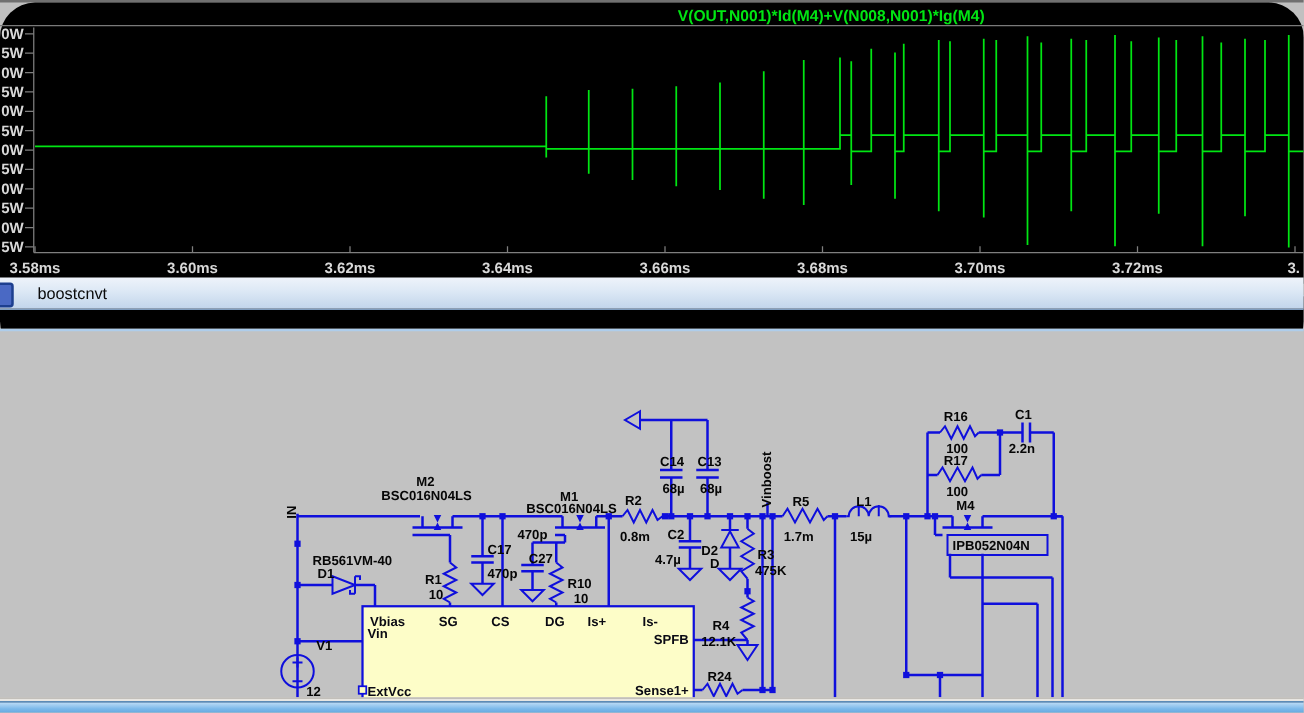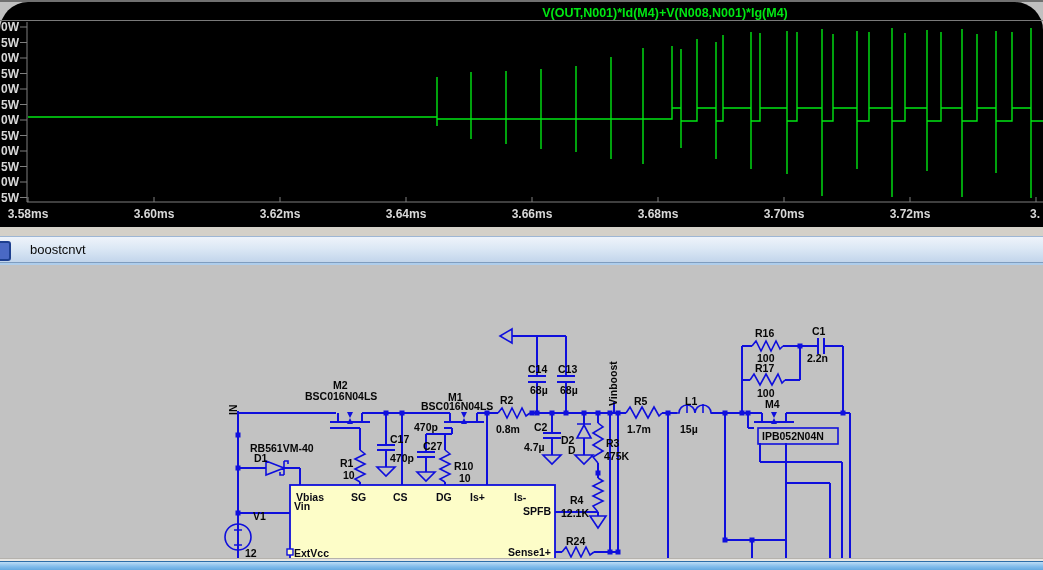--- a/index.html
+++ b/index.html
@@ -1,21 +1,21 @@
 <!DOCTYPE html>
 <html><head>
 <meta charset="utf-8">
 <style>
   html,body{margin:0;padding:0;}
   body{width:1043px;height:570px;overflow:hidden;position:relative;
        font-family:"Liberation Sans",sans-serif;background:#c0c0c0;}
   #topborder{position:absolute;left:0;top:0;width:1043px;height:2px;background:#707070;}
   #wavepane{position:absolute;left:0;top:2px;width:1043px;height:283px;background:#000;border-radius:28px;}
   #midstrip{position:absolute;left:0;top:227px;width:1043px;height:9px;background:#d4d0c8;border-bottom:1px solid #9eb6d4;}
-  #titlebar{position:absolute;left:0;top:237px;width:1043px;height:25px;
+  #titlebar{position:absolute;left:0;top:222px;width:1043px;height:25px;
             background:linear-gradient(#eef3fa,#dce8f5 45%,#c2d5eb);border-bottom:1px solid #7f9dbf;}
   #titlebar .txt{position:absolute;left:30px;top:5px;font-size:13px;color:#0a0a0a;}
   #titlebar .icon{position:absolute;left:-7px;top:4px;width:14px;height:16px;border:2px solid #1d3f8f;border-radius:3px;background:#4a69c4;}
   #schempane{position:absolute;left:0;top:263px;width:1043px;height:295px;background:#c2c2c2;
              border-top:2px solid #aecdeb;}
   #botstrip1{position:absolute;left:0;top:558px;width:1043px;height:3px;background:#e8e6e2;border-top:1px solid #b5b2ad;}
   #botbar{position:absolute;left:0;top:561px;width:1043px;height:9px;
           background:linear-gradient(#bcdcf6,#7db9ea 55%,#5fa5de);border-top:1px solid #2e6da8;}
   svg text{font-family:"Liberation Sans",sans-serif;}
   .axis-label{fill:#d8d8d8;font-size:12px;font-weight:bold;}

